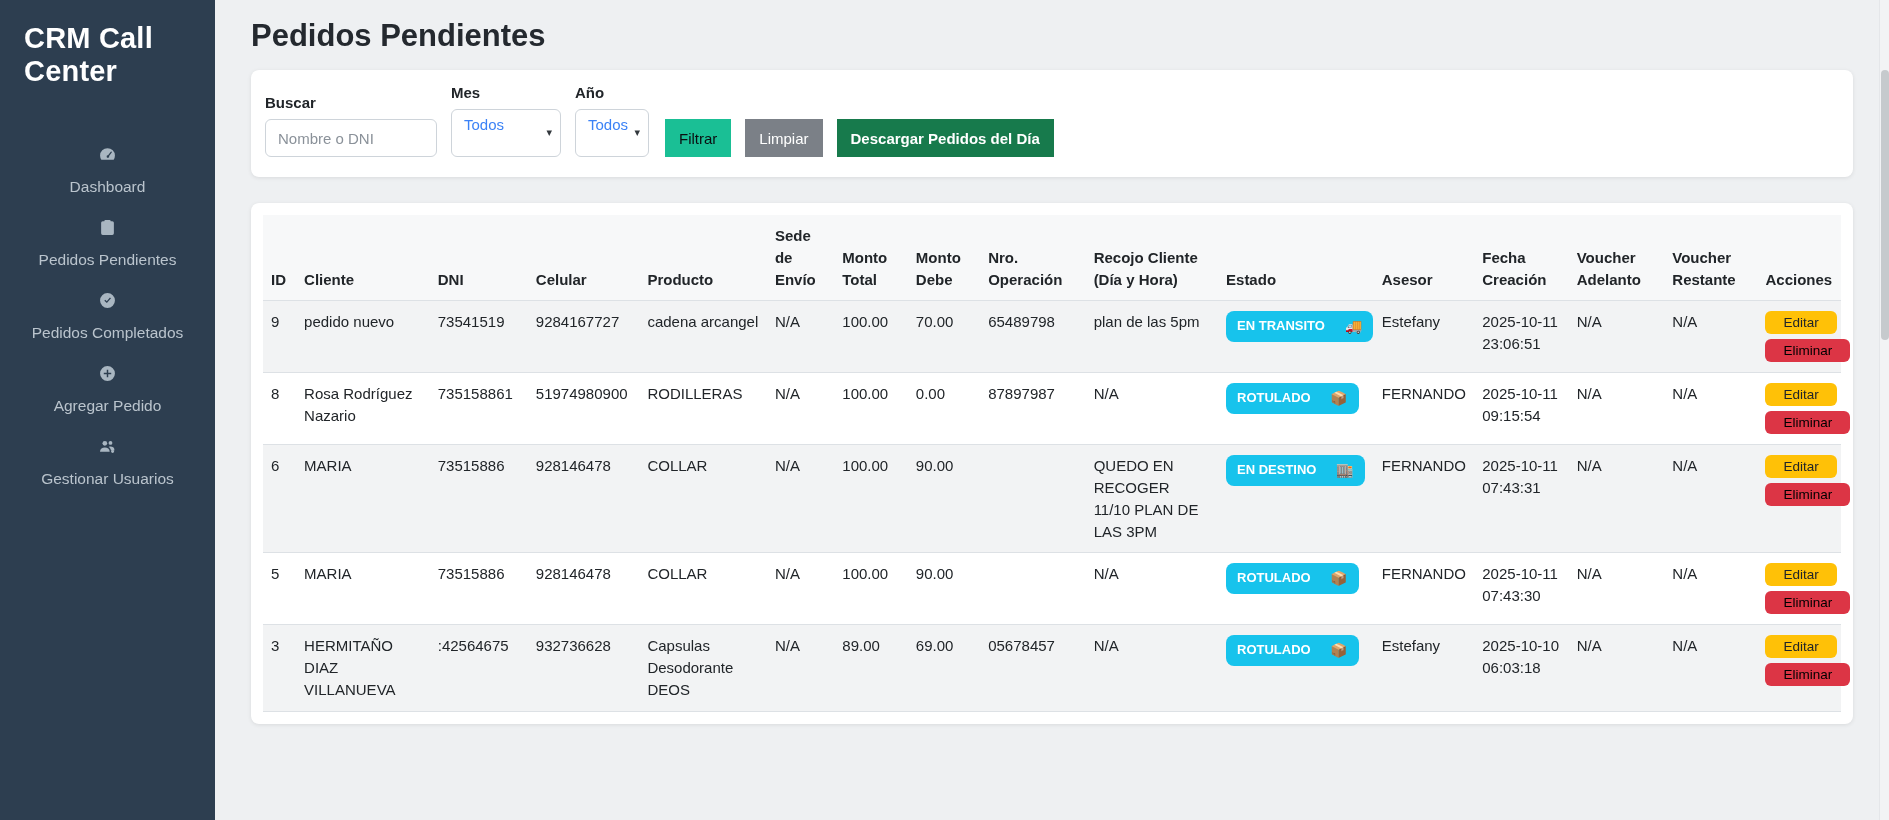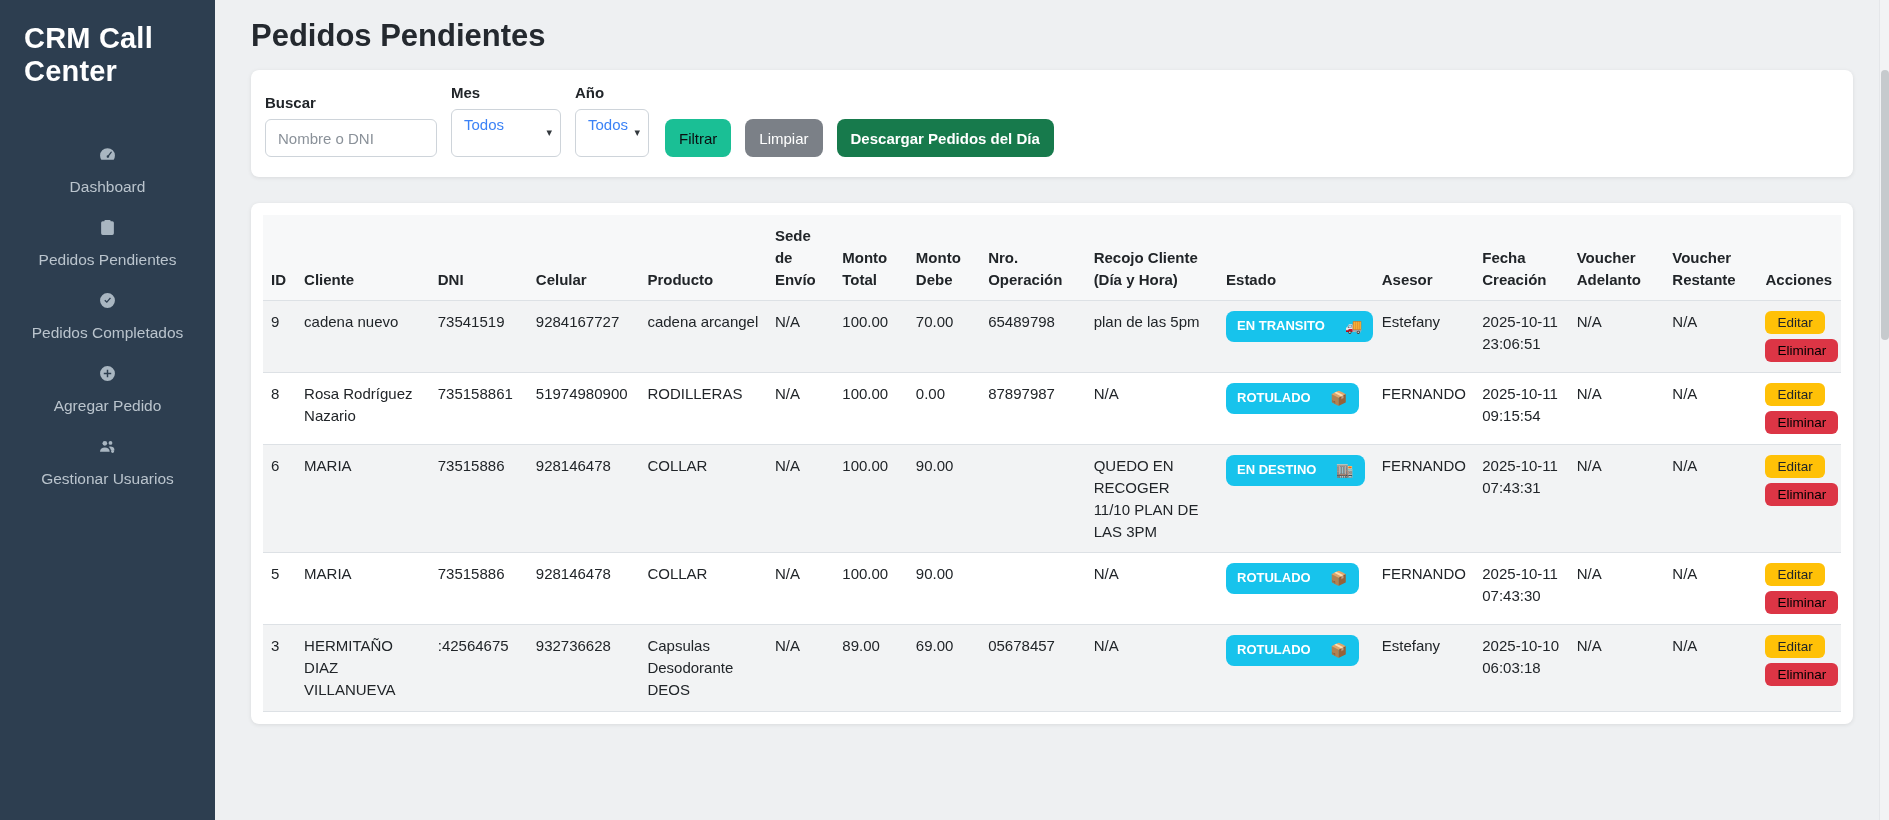--- a/index.html
+++ b/index.html
@@ -52,21 +52,21 @@
     color:#3b82f6; background:#fff; appearance:none;
     background-image:none;
   }
   .select-wrap { position:relative; }
   .select-wrap .chev {
     position:absolute; right:9px; top:50%; transform:translateY(-54%);
     pointer-events:none; font-size:11px; color:#33383d;
   }
   .sel-mes { width:110px; }
   .sel-anio { width:74px; }
-  .btn { border:none; border-radius:8px; height:38px; padding:0 14px; font-size:15px; font-family:inherit; cursor:pointer; }
+  .btn { border:none; border-radius:0; height:38px; padding:0 14px; font-size:15px; font-family:inherit; cursor:pointer; }
   .btn-filtrar { background:#1abf95; color:#0b0e11; margin-left:2px; }
   .btn-limpiar { background:#7b8087; color:#ffffff; }
   .btn-descargar { background:#177a4c; color:#ffffff; font-weight:700; }
   
   .table-card { padding:12px; }
   table { width:100%; border-collapse:collapse; font-size:15px; table-layout:fixed; }
   thead th {
     background:#f7f8f9; text-align:left; vertical-align:bottom;
     font-weight:700; padding:10px 8px; color:#212529; line-height:1.45;
   }
@@ -76,21 +76,21 @@
   }
   tbody tr:nth-child(odd) { background:#f2f3f4; }
   tbody tr:last-child td { border-bottom:1px solid #dde1e5; }
   .badge {
     display:inline-flex; align-items:center; gap:20px;
     background:#17c3ec; color:#fff; font-weight:700; font-size:13px;
     padding:5px 11px; border-radius:8px; white-space:nowrap;
   }
   .badge .emoji { font-size:14px; }
   .actions { display:flex; flex-direction:column; gap:5px; align-items:flex-start; }
-  .btn-sm { border:none; border-radius:6px; font-size:13.5px; padding:4px 12px; font-family:inherit; cursor:pointer; }
+  .btn-sm { border:none; border-radius:6px; font-size:13.5px; padding:4px 18px; font-family:inherit; cursor:pointer; }
   .btn-edit { background:#ffc107; color:#212529; }
   .btn-del  { background:#dc3545; color:#000000; }
   
   col.c-id{width:27px} col.c-cliente{width:109px} col.c-dni{width:80px}
   col.c-celular{width:91px} col.c-producto{width:104px} col.c-sede{width:55px}
   col.c-mtotal{width:60px} col.c-mdebe{width:59px} col.c-nro{width:86px}
   col.c-recojo{width:108px} col.c-estado{width:127px} col.c-asesor{width:82px}
   col.c-fecha{width:77px} col.c-va{width:78px} col.c-vr{width:76px} col.c-acc{width:68px}
   
   .scrollbar-track {
@@ -224,21 +224,21 @@
             <th>Asesor</th>
             <th>Fecha Creación</th>
             <th>Voucher Adelanto</th>
             <th>Voucher Restante</th>
             <th>Acciones</th>
           </tr>
         </thead>
       <tbody id="table-body">
   <tr>
     <td>9</td>
-    <td>cadena nuevo</td>
+    <td>pedido nuevo</td>
     <td>73541519</td>
     <td>9284167727</td>
     <td>cadena arcangel</td>
     <td>N/A</td>
     <td>100.00</td>
     <td>70.00</td>
     <td>65489798</td>
     <td>plan de las 5pm</td>
     <td>
       <span class="badge">

